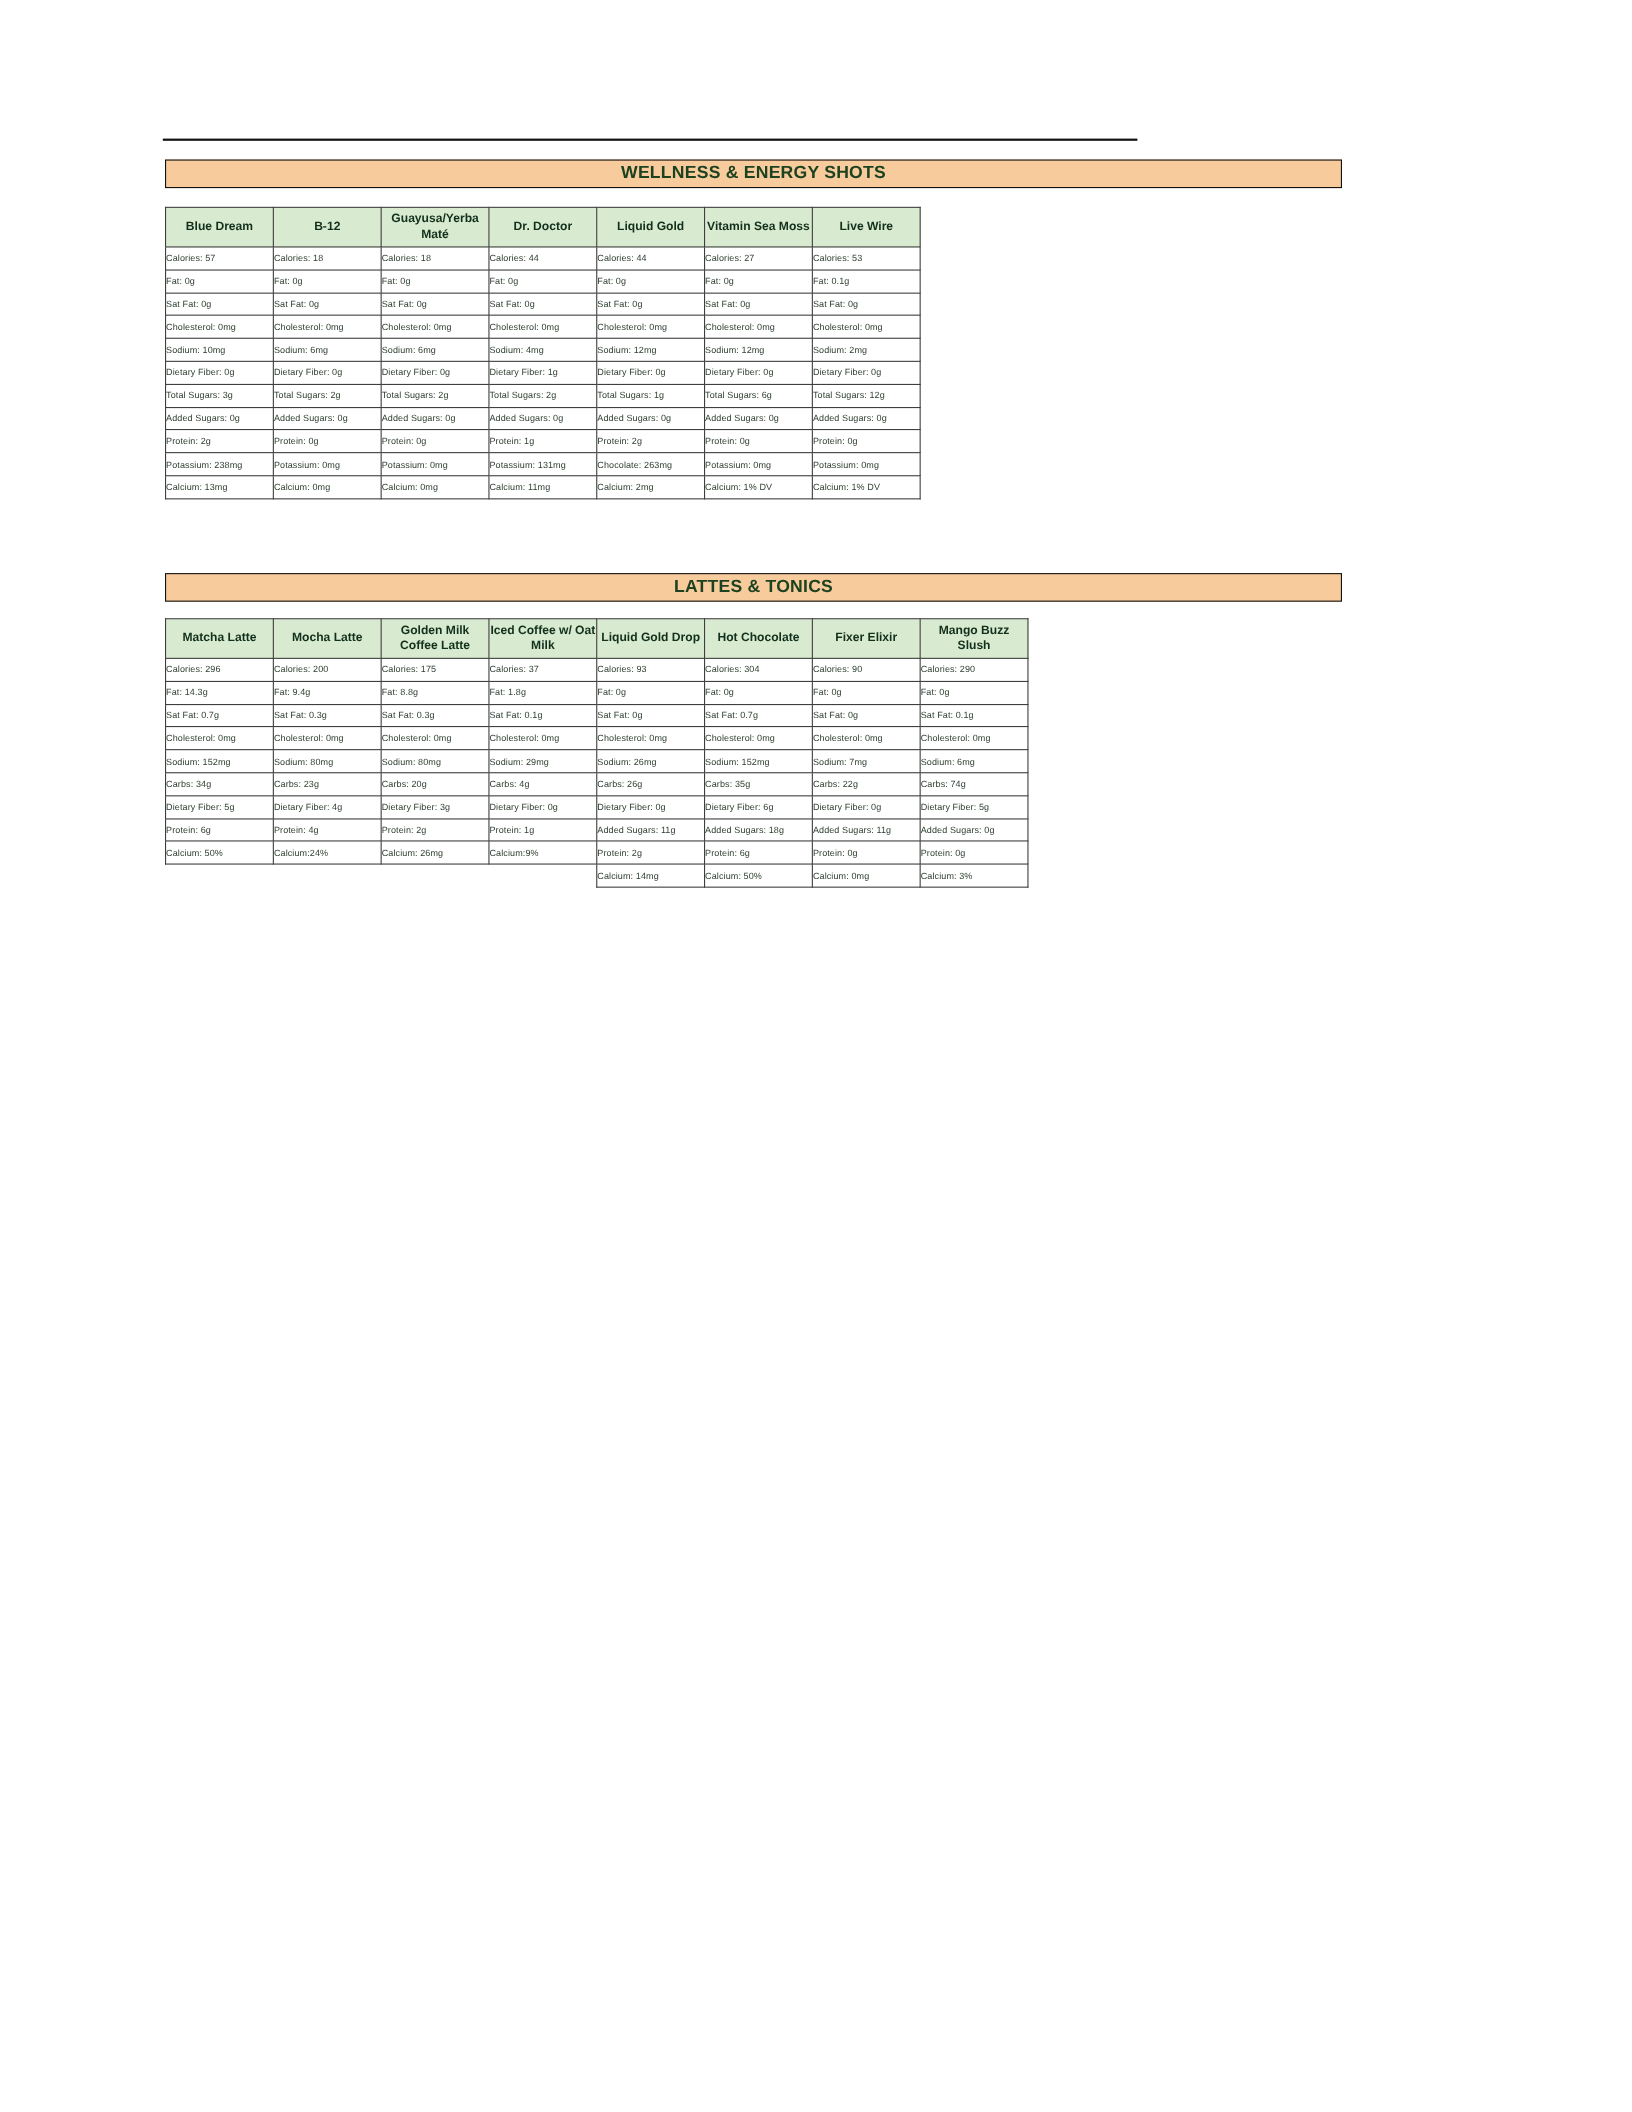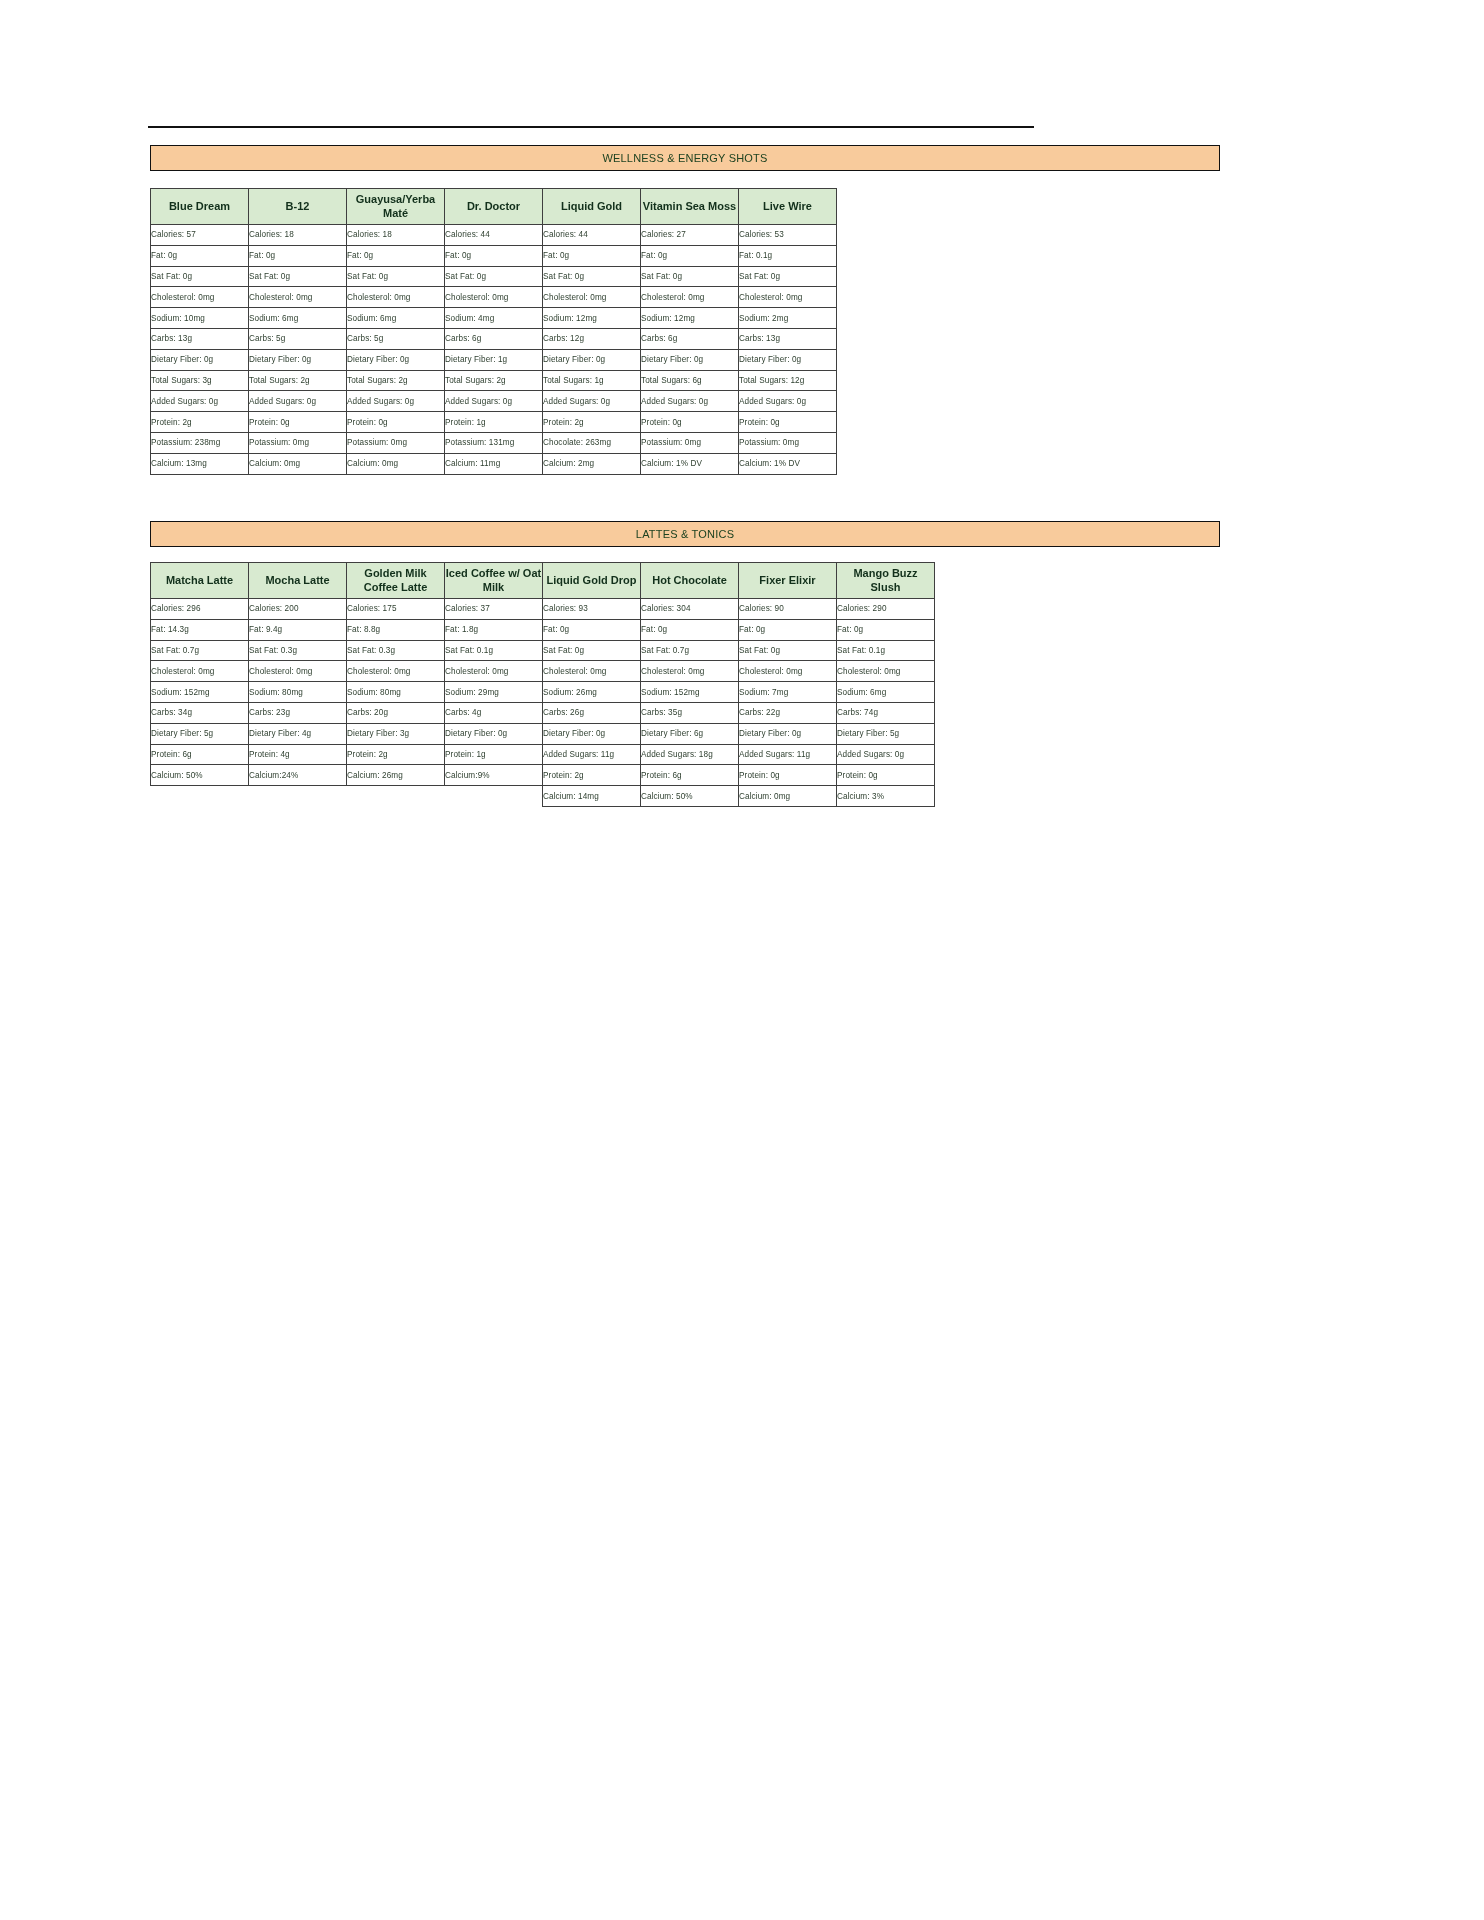--- a/index.html
+++ b/index.html
@@ -40,22 +40,22 @@
     width: 1070px;
     height: 26px;
     background: #f8cb9c;
     border: 1.5px solid #111111;
     box-sizing: border-box;
     display: flex;
     align-items: center;
     justify-content: center;
   }
   .banner-label {
-    font-size: 11px;
-    font-weight: normal;
+    font-size: 16px;
+    font-weight: bold;
     letter-spacing: 0.2px;
     color: #1d4220;
     text-align: left;
     white-space: nowrap;
   }
 
   #banner-1 { top: 145px; }
   #banner-2 { top: 521px; }
 
   
@@ -167,29 +167,20 @@
           <td class="cell c">Cholesterol: 0mg</td>
         </tr>
         <tr>
           <td class="cell c">Sodium: 10mg</td>
           <td class="cell c">Sodium: 6mg</td>
           <td class="cell c">Sodium: 6mg</td>
           <td class="cell c">Sodium: 4mg</td>
           <td class="cell c">Sodium: 12mg</td>
           <td class="cell c">Sodium: 12mg</td>
           <td class="cell c">Sodium: 2mg</td>
-        </tr>
-        <tr>
-          <td class="cell c">Carbs: 13g</td>
-          <td class="cell c">Carbs: 5g</td>
-          <td class="cell c">Carbs: 5g</td>
-          <td class="cell c">Carbs: 6g</td>
-          <td class="cell c">Carbs: 12g</td>
-          <td class="cell c">Carbs: 6g</td>
-          <td class="cell c">Carbs: 13g</td>
         </tr>
         <tr>
           <td class="cell c">Dietary Fiber: 0g</td>
           <td class="cell c">Dietary Fiber: 0g</td>
           <td class="cell c">Dietary Fiber: 0g</td>
           <td class="cell c">Dietary Fiber: 1g</td>
           <td class="cell c">Dietary Fiber: 0g</td>
           <td class="cell c">Dietary Fiber: 0g</td>
           <td class="cell c">Dietary Fiber: 0g</td>
         </tr>

